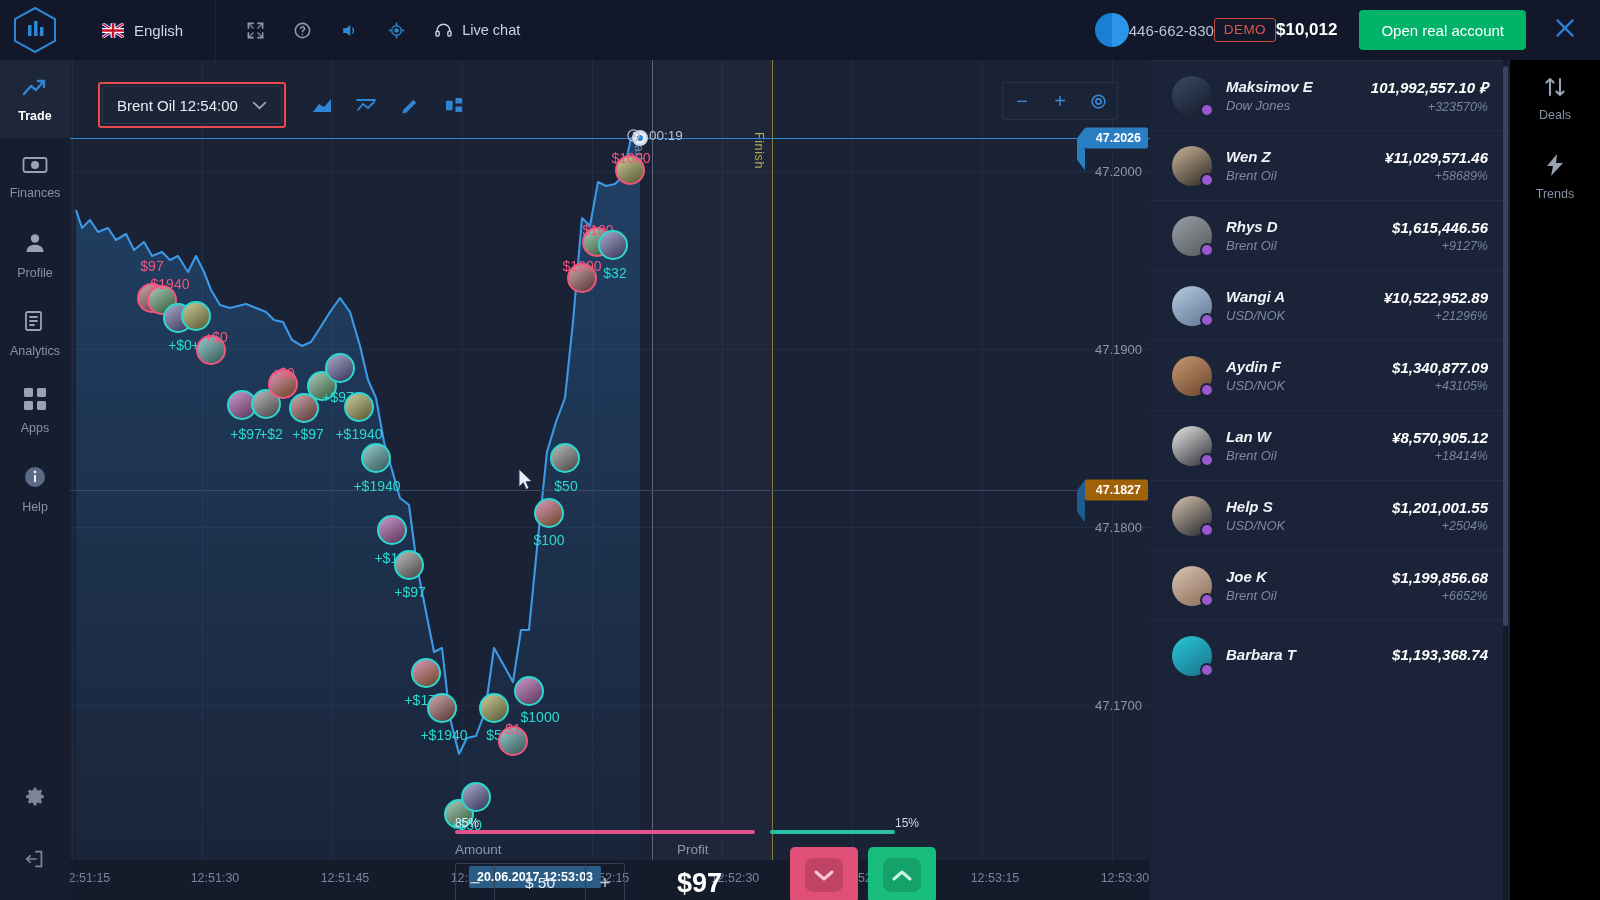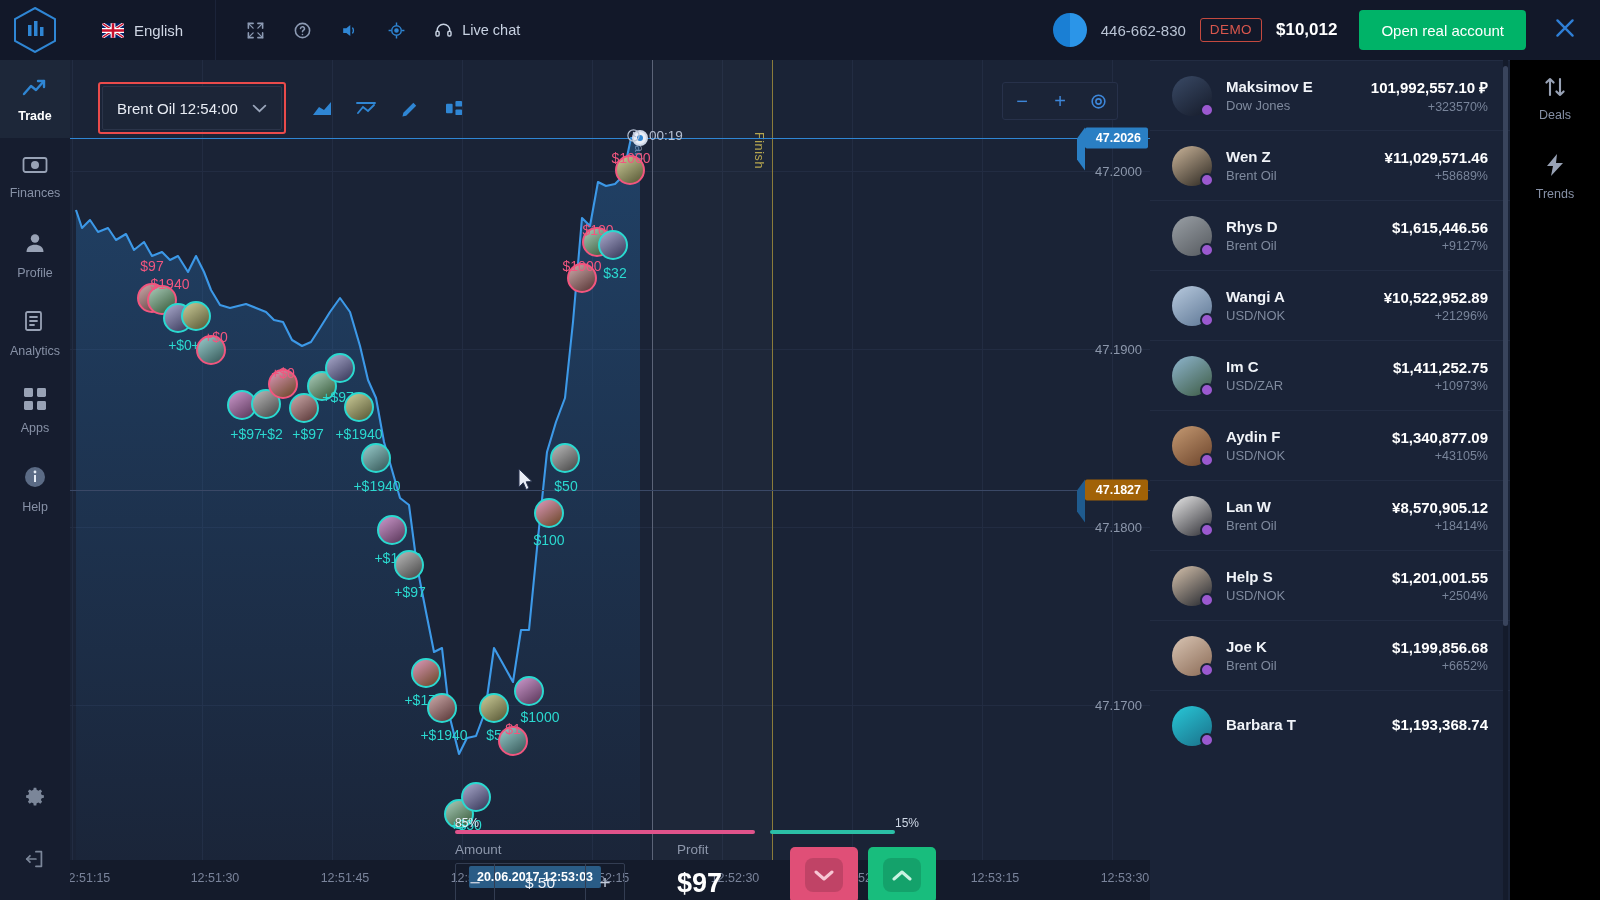--- a/index.html
+++ b/index.html
@@ -22,21 +22,21 @@
   .logo-wrap { width: 70px; height: 60px; display: flex; align-items: center; justify-content: center; }
   .hexsvg { display:block; }
   .lang { display: flex; align-items: center; gap: 10px; margin-left: 32px; cursor: pointer; }
   .flag { width: 22px; height: 15px; border-radius: 2px; overflow: hidden; }
   .lang-label { font-size: 15px; color: #cfd6e4; }
   .tb-divider { width: 1px; height: 60px; background: #1b2339; margin-left: 32px; }
   .tb-icons { display: flex; align-items: center; gap: 28px; margin-left: 30px; }
   .tb-ic { cursor: pointer; display: flex; align-items: center; gap: 9px; color: #5b87d6; }
   .tb-ic .lbl { font-size: 14.5px; color: #c8d2e2; }
   .tb-spacer { flex: 1; }
-  .acct { display: flex; align-items: center; gap: 14px; margin-right: 22px; }
+  .acct { display: flex; align-items: center; margin-right: 22px; }
   .avatar-split {
     width: 34px; height: 34px; border-radius: 50%;
     background: linear-gradient(to right, #1a7fd4 50%, #2b95e8 50%);
     flex: none;
   }
   .acct-id { font-size: 15px; color: #b9c3d4; }
   .demo-badge {
     border: 1px solid #c4493f; color: #d9574d;
     font-size: 13.5px; padding: 3px 9px 4px; border-radius: 3px;
     letter-spacing: .4px;
@@ -89,21 +89,21 @@
     display:flex;align-items:center;justify-content:center;
   }
   .cross-pt i { width: 6px; height: 6px; border-radius: 50%; background: #2f86d4; display:block; }
 
   
   .chart-toolbar { position: absolute; top: 22px; left: 28px; display: flex; align-items: center; gap: 0; z-index: 12; }
   .asset-sel-outline { border: 2px solid #ea4b4b; border-radius: 3px; padding: 2px; }
   .asset-sel {
     background: #1c2537; border: 1px solid #2b3burn;
     border: 1px solid #2b3449;
-    height: 44px; min-width: 180px; padding: 0 14px;
+    height: 38px; min-width: 180px; padding: 0 14px;
     display: flex; align-items: center; gap: 14px; cursor: pointer;
     border-radius: 2px;
   }
   .asset-name { font-size: 15px; color: #e8ecf4; }
   .tool-btns { display: flex; align-items: center; gap: 0; margin-left: 14px; }
   .tool-btn { width: 44px; height: 42px; display: flex; align-items: center; justify-content: center; cursor: pointer; }
 
   .zoomctl {
     position: absolute; top: 22px; right: 32px; z-index: 12;
     background: #1b2437; border: 1px solid #273characters;
@@ -178,21 +178,21 @@
     width: 48px; height: 24px; border-radius: 12px; background: #2c3955; position: relative; cursor: pointer; flex: none;
   }
   .toggle i { position: absolute; right: 3px; top: 3px; width: 18px; height: 18px; border-radius: 50%; background: #2f8ef0; display: block; }
   .dh-txt { display: flex; flex-direction: column; gap: 3px; }
   .dh-title { font-size: 14.5px; color: #d6dde9; }
   .dh-sub { font-size: 12.5px; color: #7c real; color: #7c8699; display: flex; align-items: center; gap: 7px; }
   .dot-green { width: 6px; height: 6px; border-radius: 50%; background: #9fc431; display: inline-block; }
 
   .trader-row {
     height: 70px; display: flex; align-items: center; padding: 0 22px 0 22px;
-    border-top: 1px solid #222c42; gap: 14px;
+    border-top: 1px solid #222c42; gap: 14px; font-style: italic;
   }
   .tr-avatar { width: 40px; height: 40px; border-radius: 50%; position: relative; flex: none; overflow: visible; }
   .tr-avatar .img { width: 40px; height: 40px; border-radius: 50%; display: block; }
   .tr-badge { position: absolute; right: -2px; bottom: -1px; width: 14px; height: 14px; border-radius: 50%; background: #9b59d0; border: 2px solid #1a2337; }
   .tr-mid { flex: 1; display: flex; flex-direction: column; gap: 3px; }
   .tr-name { font-size: 15px; font-weight: bold; color: #f0f3f8; }
   .tr-asset { font-size: 13px; color: #7f8a9e; }
   .tr-right { display: flex; flex-direction: column; align-items: flex-end; gap: 3px; }
   .tr-amt { font-size: 15px; font-weight: bold; color: #fff; white-space: nowrap; }
   .tr-pct { font-size: 12.5px; color: #78melon; color: #78849a; }
@@ -729,34 +729,20 @@
             <span class="tr-name">Wangi A</span>
             <span class="tr-asset">USD/NOK</span>
           </span>
           <span class="tr-right">
             <span class="tr-amt">¥10,522,952.89</span>
             <span class="tr-pct">+21296%</span>
           </span>
         </div>
         <div class="trader-row">
           <span class="tr-avatar">
-            <span class="img" style="background:linear-gradient(145deg,#8fb6cf,#3c5a42)"></span>
-            <span class="tr-badge"></span>
-          </span>
-          <span class="tr-mid">
-            <span class="tr-name">Im C</span>
-            <span class="tr-asset">USD/ZAR</span>
-          </span>
-          <span class="tr-right">
-            <span class="tr-amt">$1,411,252.75</span>
-            <span class="tr-pct">+10973%</span>
-          </span>
-        </div>
-        <div class="trader-row">
-          <span class="tr-avatar">
             <span class="img" style="background:linear-gradient(145deg,#c59a73,#6b432a)"></span>
             <span class="tr-badge"></span>
           </span>
           <span class="tr-mid">
             <span class="tr-name">Aydin F</span>
             <span class="tr-asset">USD/NOK</span>
           </span>
           <span class="tr-right">
             <span class="tr-amt">$1,340,877.09</span>
             <span class="tr-pct">+43105%</span>

